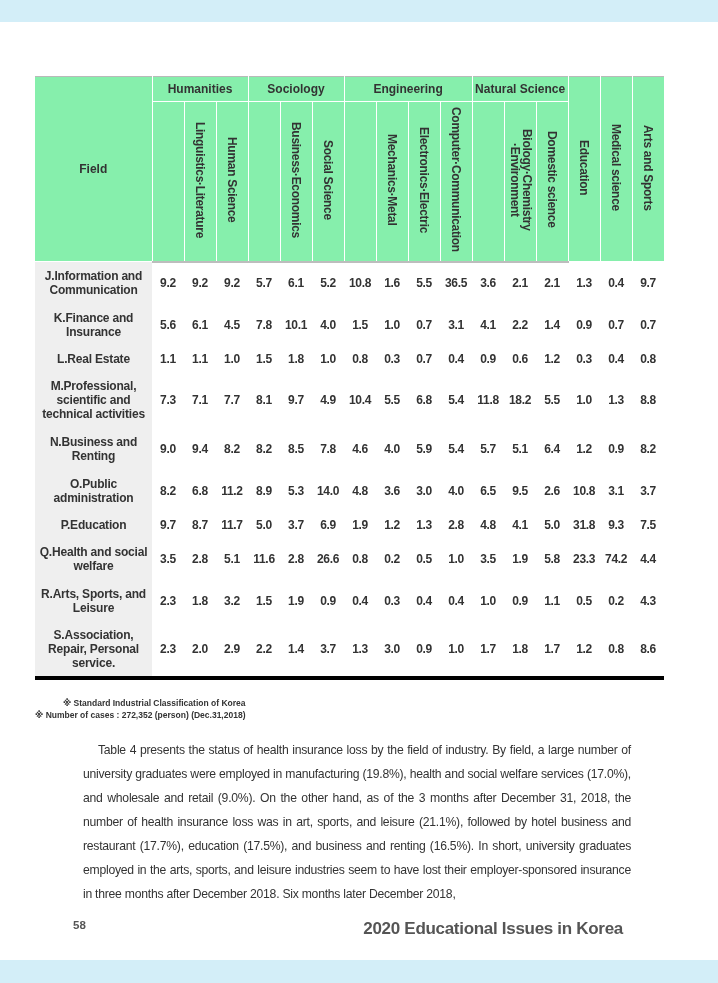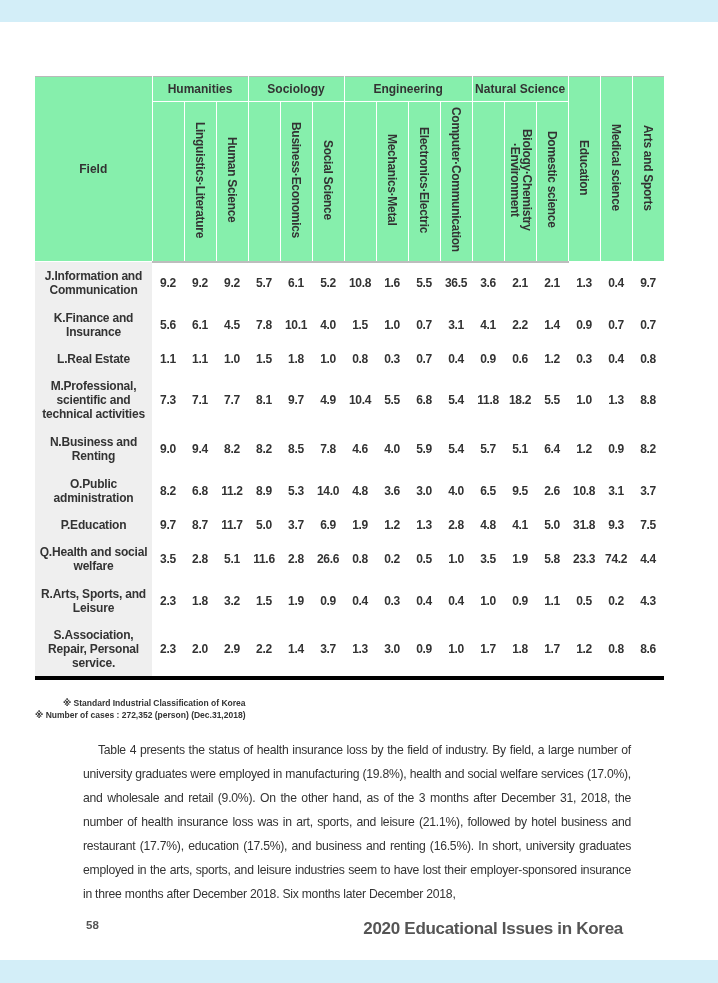--- a/index.html
+++ b/index.html
@@ -69,21 +69,21 @@
   .notes { position: absolute; left: 35px; top: 697px; font-size: 8.5px; font-weight: bold; line-height: 12px; color: #333; text-align: right; }
 
   .para {
     position: absolute; left: 75px; top: 738px; width: 548px;
     font-size: 12.2px; line-height: 24px; color: #333;
     text-align: justify; text-indent: 15px;
     letter-spacing: -0.25px;
     margin-left: 8px;
   }
 
-  .page-num { position: absolute; left: 86px; top: 919px; font-size: 11.5px; color: #555; font-weight: bold; }
+  .page-num { position: absolute; left: 73px; top: 919px; font-size: 11.5px; color: #555; font-weight: bold; }
   .pub { position: absolute; right: 95px; top: 919px; font-size: 17px; color: #555; font-weight: bold; letter-spacing: -0.3px; }
 </style>
 </head>
 <body>
 
 <div class="band-top"></div>
 
 <table class="stats">
   <colgroup>
     <col class="c-field">

